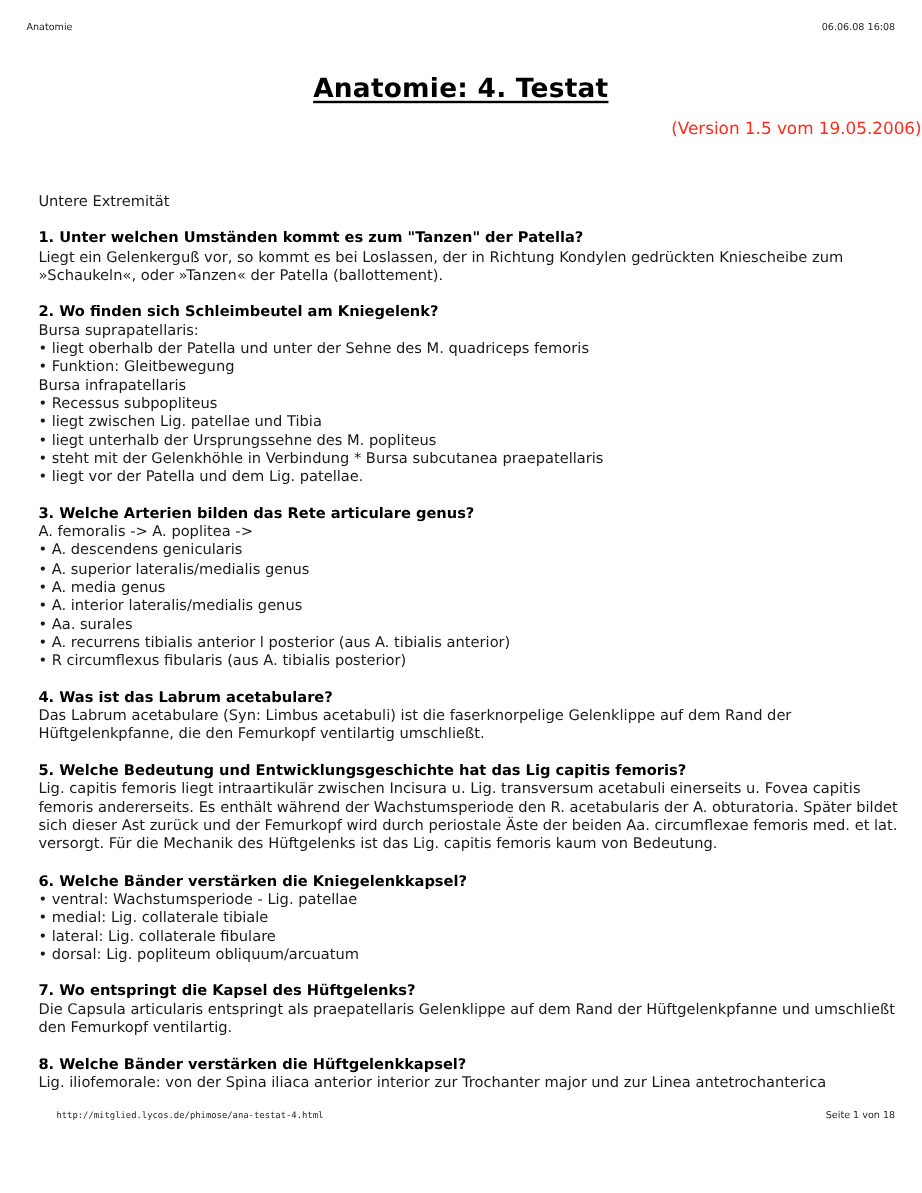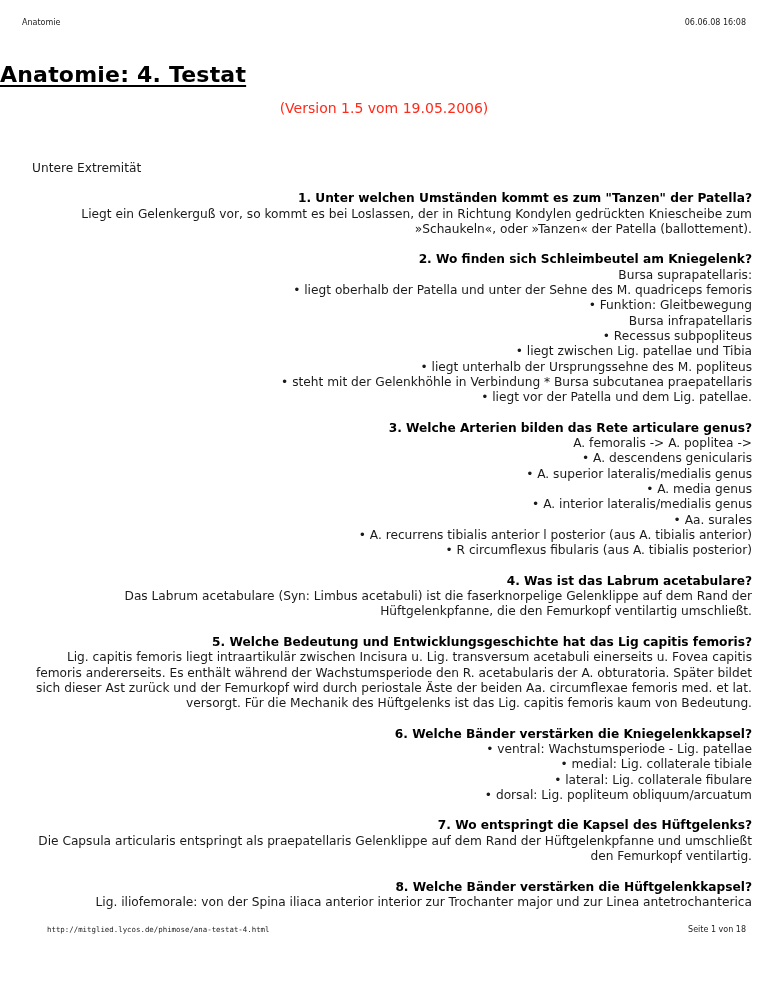--- a/index.html
+++ b/index.html
@@ -25,49 +25,50 @@
       color: #222;
     }
     .print-header .left { position: absolute; left: 0; top: 0; }
     .print-header .right { position: absolute; right: 0; top: 0; }
 
     .title {
       position: absolute;
       top: 62px;
       left: 0;
       width: 768px;
+      text-align: center;
       font-size: 22px;
       font-weight: bold;
       text-decoration: underline;
       text-underline-offset: 3px;
       color: #000;
       letter-spacing: 0.2px;
     }
     .subtitle {
       position: absolute;
       top: 100px;
       left: 0;
       width: 768px;
-      text-align: center;
+      text-align: right;
       font-size: 14px;
       color: #ff2a1a;
     }
 
     .content {
       position: absolute;
       top: 161px;
       left: 32px;
       width: 720px;
       font-size: 12.2px;
       line-height: 15.3px;
       color: #1a1a1a;
     }
     .content p { margin: 0; }
     .section-label { margin-bottom: 15px !important; }
-    .qa { margin-bottom: 15.3px; text-align: right; }
+    .qa { margin-bottom: 15.3px; }
     .question {
       font-weight: bold;
       color: #000;
     }
     .bullet::before {
       content: "\2022\00a0";
     }
 
     .print-footer {
       position: absolute;

